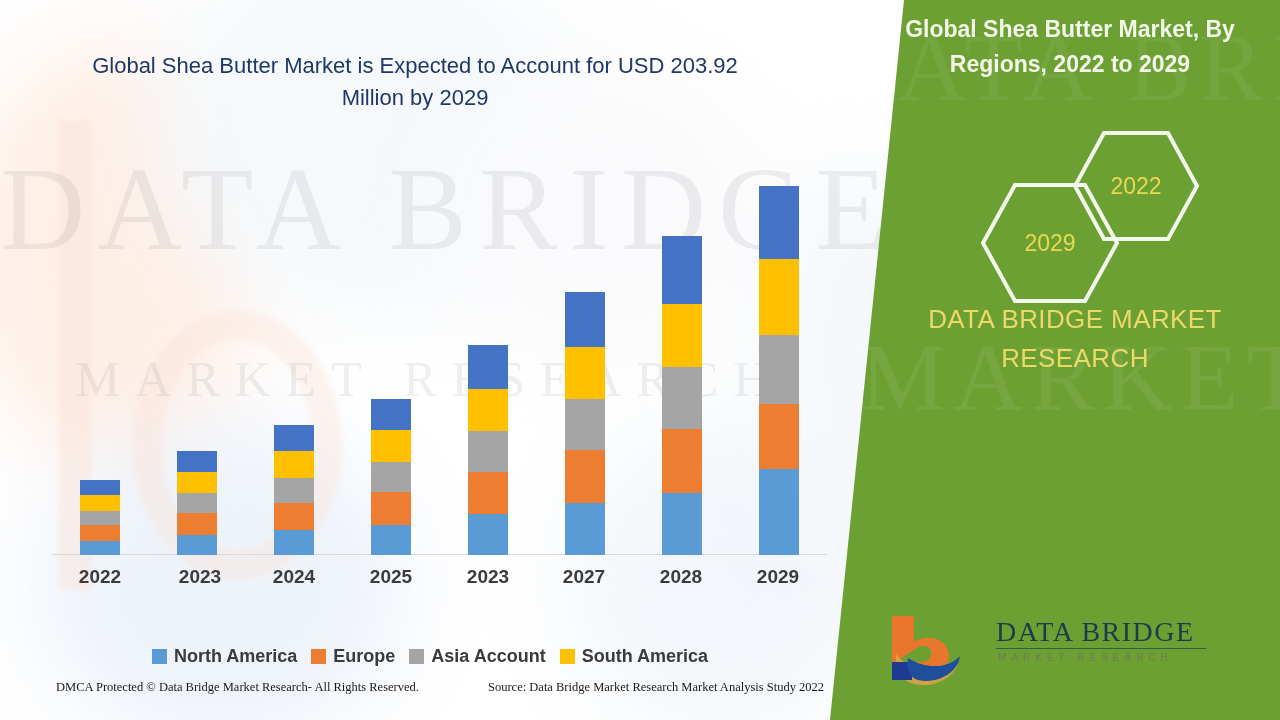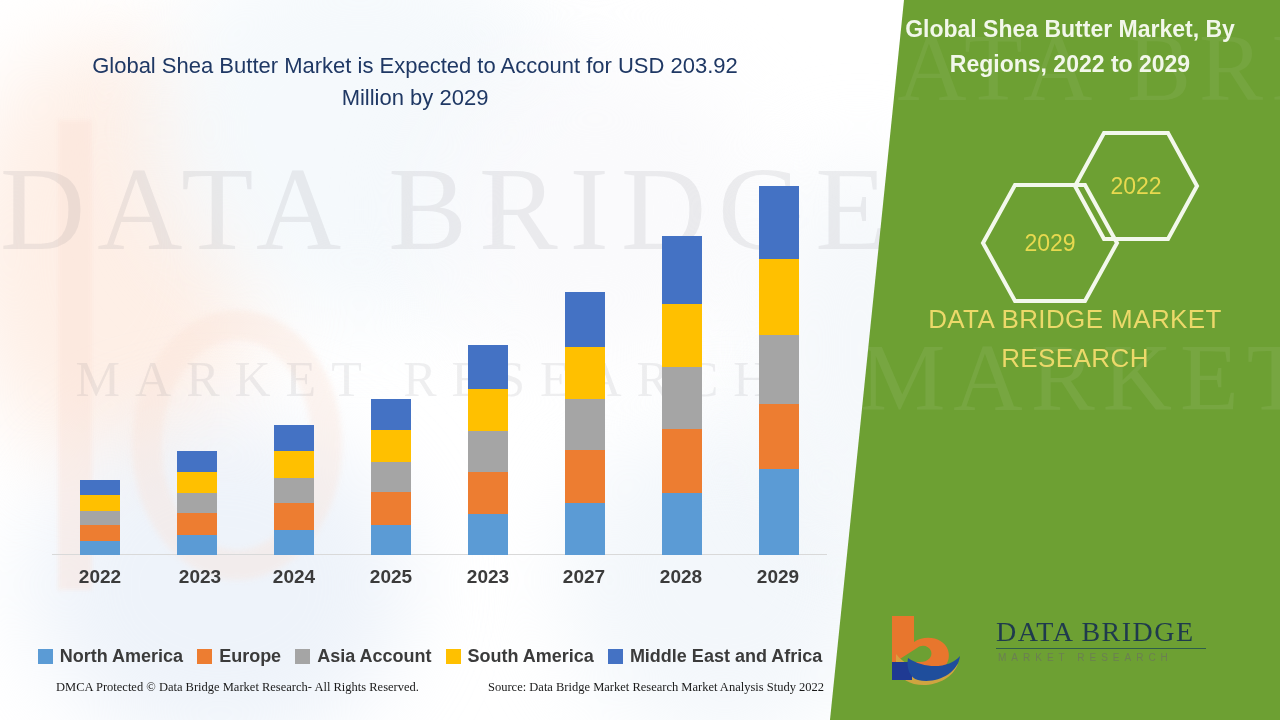--- a/index.html
+++ b/index.html
@@ -201,24 +201,20 @@
           <span class="legend-label">Europe</span>
         </div>
         <div class="legend-item">
           <span class="legend-swatch" style="background: rgb(165, 165, 165);"></span>
           <span class="legend-label">Asia Account</span>
         </div>
         <div class="legend-item">
           <span class="legend-swatch" style="background: rgb(255, 192, 0);"></span>
           <span class="legend-label">South America</span>
         </div>
-        <div class="legend-item">
-          <span class="legend-swatch" style="background: rgb(68, 114, 196);"></span>
-          <span class="legend-label">Middle East and Africa</span>
-        </div>
       </div>
 
     <div class="footer">
       <div class="footer-left">DMCA Protected © Data Bridge Market Research- All Rights Reserved.</div>
       <div class="footer-right">Source: Data Bridge Market Research Market Analysis Study 2022</div>
     </div>
   </div>
 
   <div class="right-panel">
     <div class="rp-wm2">DATA BRIDGE</div>

